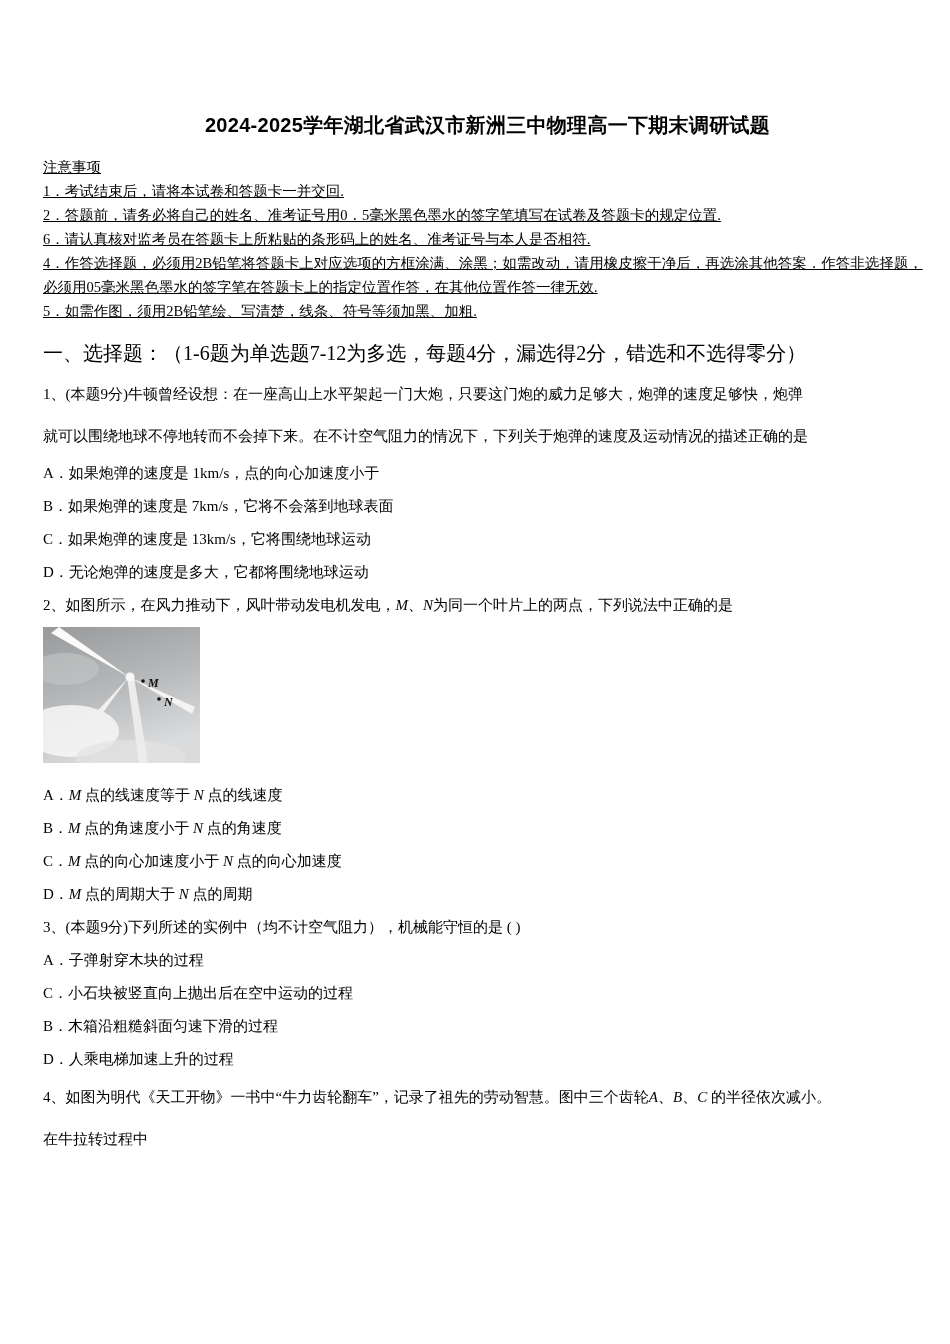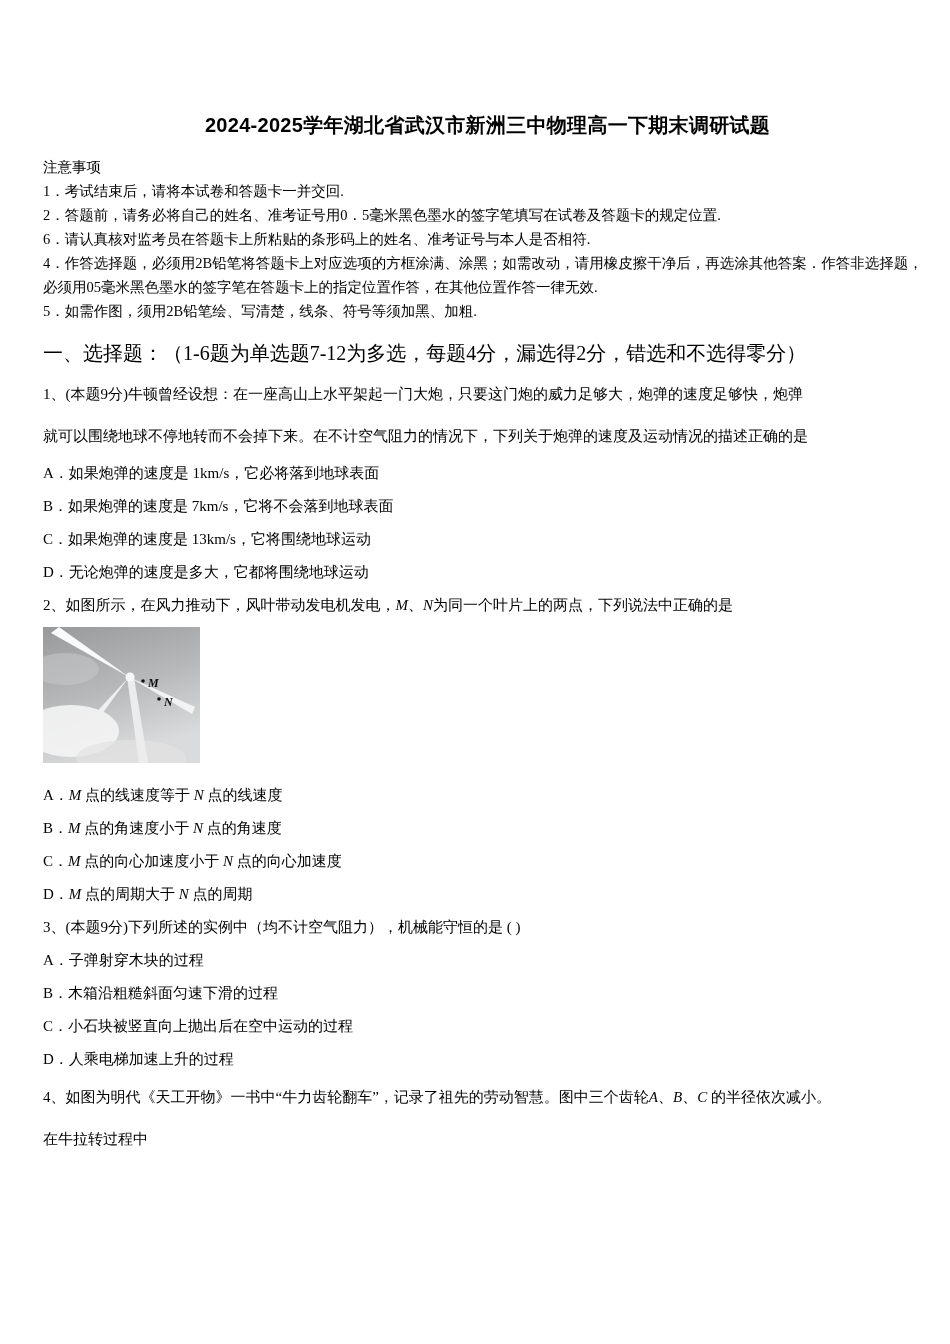--- a/index.html
+++ b/index.html
@@ -18,20 +18,21 @@
     font-weight: 700;
     text-align: center;
     margin: 0 0 16px 0;
     letter-spacing: 0.3px;
   }
   .notices { margin: 0 0 16px 0; }
   .notice-header, .notice-item {
     font-size: 14.5px;
     line-height: 24px;
     margin: 0;
+    text-decoration: underline;
   }
   .section-header {
     font-size: 20px;
     line-height: 28px;
     margin: 0 0 6px 0;
   }
   .question { margin: 0; }
   .p {
     font-size: 15px;
     line-height: 33px;
@@ -64,21 +65,21 @@
     <p class="notice-item">6．请认真核对监考员在答题卡上所粘贴的条形码上的姓名、准考证号与本人是否相符.</p>
     <p class="notice-item">4．作答选择题，必须用2B铅笔将答题卡上对应选项的方框涂满、涂黑；如需改动，请用橡皮擦干净后，再选涂其他答案．作答非选择题，必须用05毫米黑色墨水的签字笔在答题卡上的指定位置作答，在其他位置作答一律无效.</p>
     <p class="notice-item">5．如需作图，须用2B铅笔绘、写清楚，线条、符号等须加黑、加粗.</p>
   </section>
 
   <p class="section-header">一、选择题：（1-6题为单选题7-12为多选，每题4分，漏选得2分，错选和不选得零分）</p>
 
   <div class="question">
     <p class="p wide"><span>1、</span><span class="bold">(本题9分)</span><span>牛顿曾经设想：在一座高山上水平架起一门大炮，只要这门炮的威力足够大，炮弹的速度足够快，炮弹</span></p>
     <p class="p wide"><span>就可以围绕地球不停地转而不会掉下来。在不计空气阻力的情况下，下列关于炮弹的速度及运动情况的描述正确的是</span></p>
-    <p class="p"><span class="bold">A．</span><span>如果炮弹的速度是 </span><span class="bold">1km/s</span><span>，它必将落到地球表面</span></p>
+    <p class="p"><span class="bold">A．</span><span>如果炮弹的速度是 </span><span class="bold">1km/s</span><span>，点的向心加速度小于</span></p>
     <p class="p"><span class="bold">B．</span><span>如果炮弹的速度是 </span><span class="bold">7km/s</span><span>，它将不会落到地球表面</span></p>
     <p class="p"><span class="bold">C．</span><span>如果炮弹的速度是 </span><span class="bold">13km/s</span><span>，它将围绕地球运动</span></p>
     <p class="p"><span class="bold">D．</span><span>无论炮弹的速度是多大，它都将围绕地球运动</span></p>
   </div>
 
   <div class="question">
     <p class="p"><span>2、如图所示，在风力推动下，风叶带动发电机发电，</span><span class="var">M</span><span>、</span><span class="var">N</span><span>为同一个叶片上的两点，下列说法中正确的是</span></p>
 
     <figure class="turbine-figure">
       <svg width="157" height="136" viewBox="0 0 157 136" role="img">
@@ -107,22 +108,22 @@
 
     <p class="p"><span class="bold">A．</span><span class="var">M</span><span> 点的线速度等于 </span><span class="var">N</span><span> 点的线速度</span></p>
     <p class="p"><span class="bold">B．</span><span class="var">M</span><span> 点的角速度小于 </span><span class="var">N</span><span> 点的角速度</span></p>
     <p class="p"><span class="bold">C．</span><span class="var">M</span><span> 点的向心加速度小于 </span><span class="var">N</span><span> 点的向心加速度</span></p>
     <p class="p"><span class="bold">D．</span><span class="var">M</span><span> 点的周期大于 </span><span class="var">N</span><span> 点的周期</span></p>
   </div>
 
   <div class="question">
     <p class="p"><span>3、</span><span class="bold">(本题9分)</span><span>下列所述的实例中（均不计空气阻力），机械能守恒的是 ( )</span></p>
     <p class="p"><span class="bold">A．</span><span>子弹射穿木块的过程</span></p>
+    <p class="p"><span class="bold">C．</span><span>小石块被竖直向上抛出后在空中运动的过程</span></p>
     <p class="p"><span class="bold">B．</span><span>木箱沿粗糙斜面匀速下滑的过程</span></p>
-    <p class="p"><span class="bold">C．</span><span>小石块被竖直向上抛出后在空中运动的过程</span></p>
     <p class="p"><span class="bold">D．</span><span>人乘电梯加速上升的过程</span></p>
   </div>
 
   <div class="question">
     <p class="p wide"><span>4、如图为明代《天工开物》一书中“牛力齿轮翻车”，记录了祖先的劳动智慧。图中三个齿轮</span><span class="var">A</span><span>、</span><span class="var">B</span><span>、</span><span class="var">C</span><span> 的半径依次减小。</span></p>
     <p class="p wide"><span>在牛拉转过程中</span></p>
   </div>
 
 </div>
 

